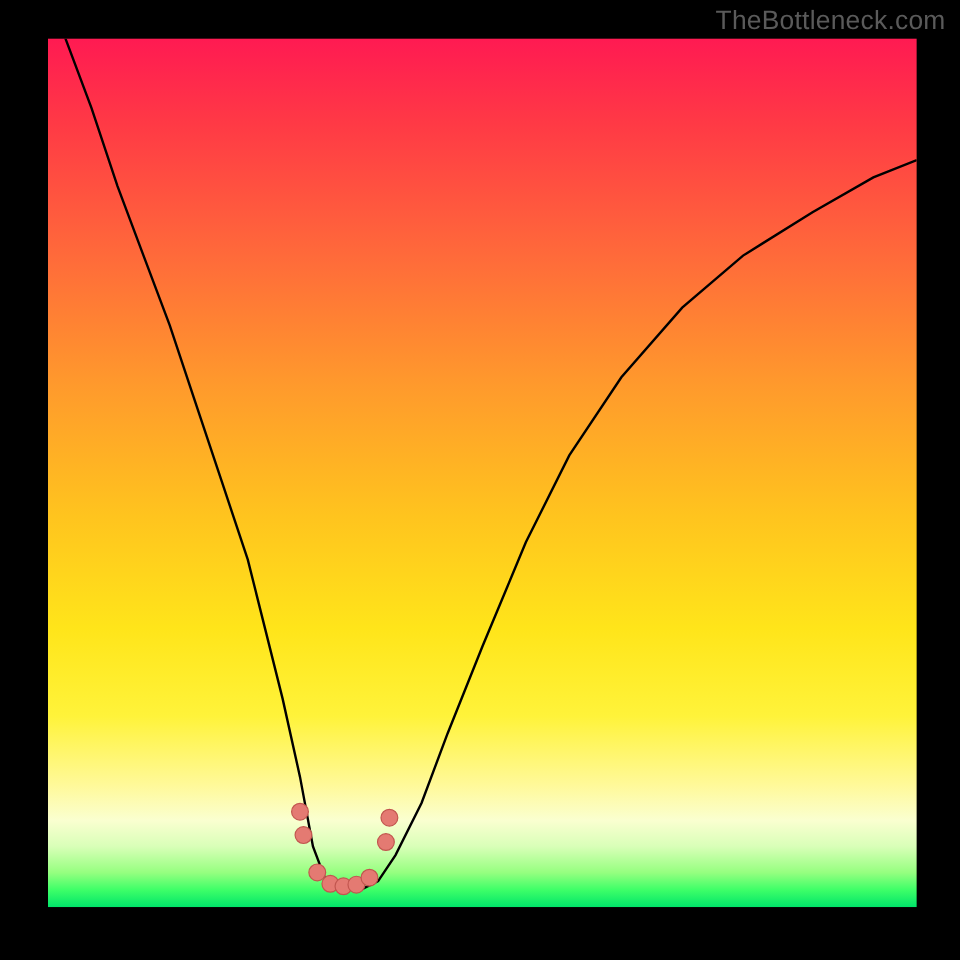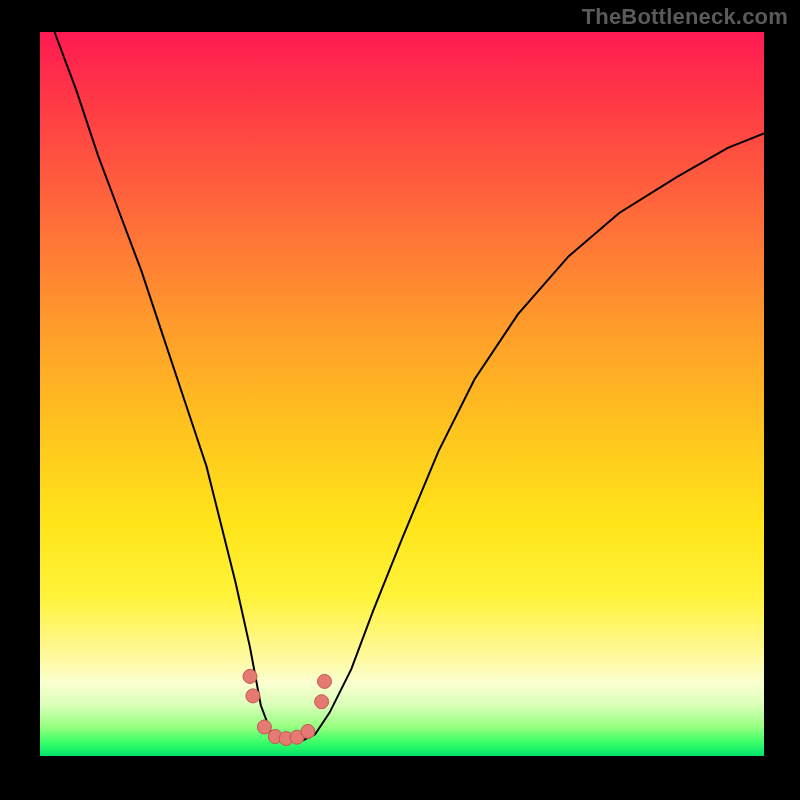--- a/index.html
+++ b/index.html
@@ -16,21 +16,21 @@
     width: 800px;
     height: 800px;
     background: #000;
   }
   .watermark {
     position: absolute;
     top: 4px;
     right: 12px;
     color: #5a5a5a;
     font-size: 22px;
-    font-weight: 700;
+    font-weight: 400;
     letter-spacing: 0.2px;
     z-index: 20;
   }
   .plot {
     position: absolute;
     left: 40px;
     top: 32px;
     width: 724px;
     height: 724px;
     overflow: hidden;

